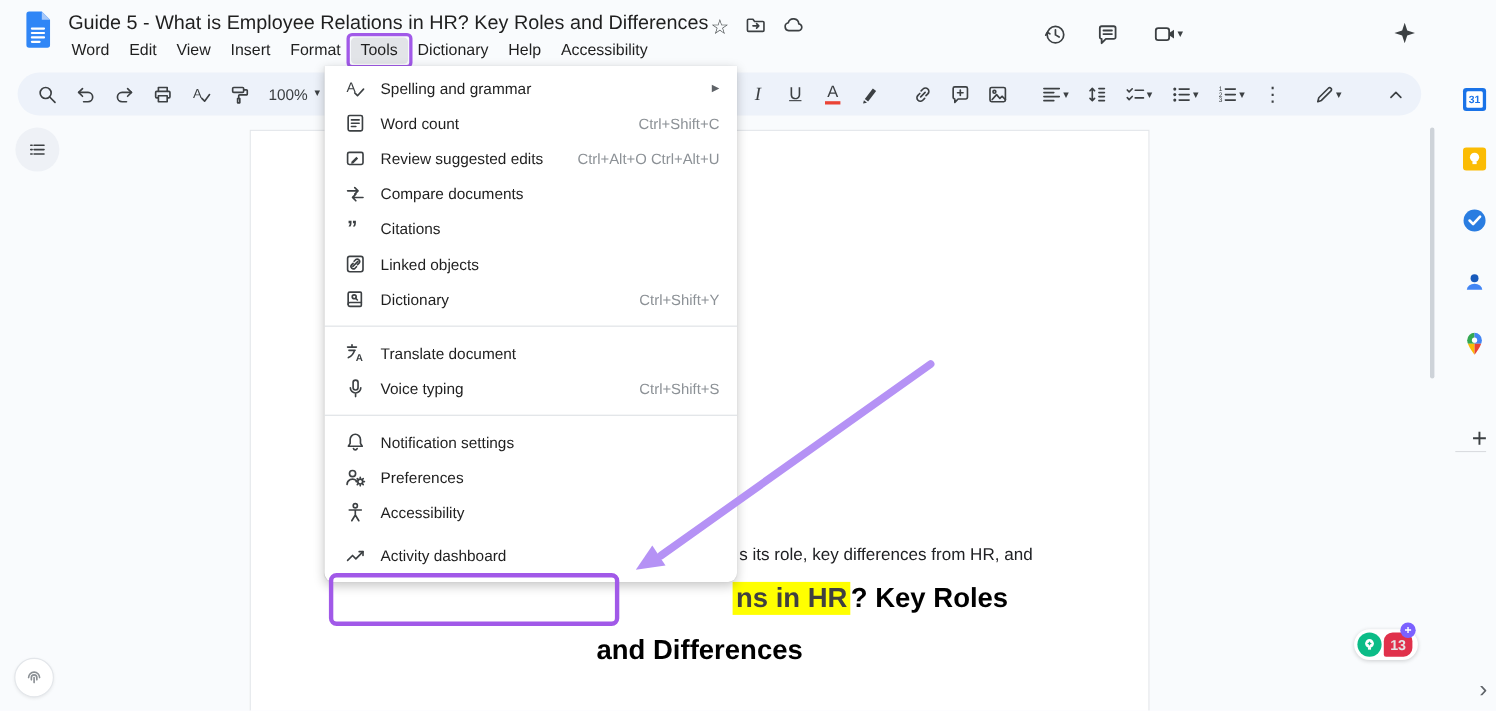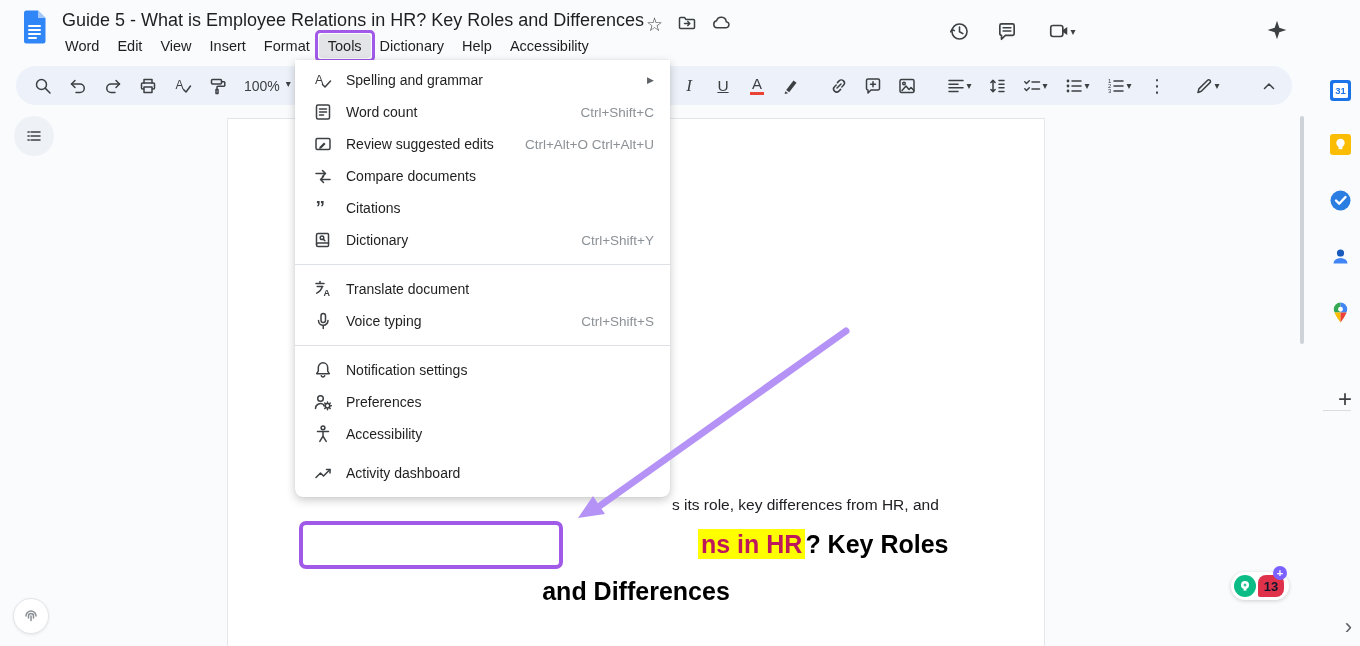--- a/index.html
+++ b/index.html
@@ -39,21 +39,21 @@
   .spacer{flex:1;}
 
   
   .outline-btn{position:absolute;left:14px;top:116px;width:40px;height:40px;border-radius:50%;background:#eef1f6;display:flex;align-items:center;justify-content:center;}
   .finger-btn{position:absolute;left:13px;top:598px;width:36px;height:36px;border-radius:50%;background:#ffffff;border:1px solid #e3e6ea;display:flex;align-items:center;justify-content:center;box-shadow:0 1px 3px rgba(0,0,0,.08);}
 
   
   .page{position:absolute;left:227px;top:118px;width:818px;height:560px;background:#ffffff;border:1px solid #e3e6ea;}
   .body-line{position:absolute;left:444px;top:361px;font-size:15.5px;color:#202124;white-space:nowrap;}
   .head1{position:absolute;left:438px;top:411px;font-size:25px;font-weight:bold;color:#000;white-space:nowrap;}
-  .head1 mark{background:#ffff00;color:#be185d;padding:1px 3px;margin-left:32px;}
+  .head1 mark{background:#ffff00;color:#404040;padding:1px 3px;}
   .head2{position:absolute;left:0;top:458px;width:816px;text-align:center;font-size:25px;font-weight:bold;color:#000;}
 
   .vscroll{position:absolute;left:1300px;top:116px;width:4px;height:228px;background:#ced3d9;border-radius:2px;}
 
   
   .rail{position:absolute;right:0;top:62px;width:46px;height:584px;}
   .rail-ic{position:absolute;left:8px;width:30px;height:30px;display:flex;align-items:center;justify-content:flex-end;}
   .rail-sep{position:absolute;left:9px;top:348px;width:28px;height:1px;background:#dadce0;}
   .plus-g{font-size:24px;color:#3c4043;font-weight:normal;}
   .chev-g{font-size:22px;color:#5f6368;}
@@ -70,21 +70,21 @@
   .mrow.last{margin-top:7px;}
   .activity-annot{position:absolute;left:4px;top:461px;width:264px;height:48px;border:4px solid #a159e8;border-radius:7px;pointer-events:none;}
 
   
   .arrow-svg{position:absolute;left:0;top:0;z-index:70;pointer-events:none;}
 
   
   .ext-badge{position:absolute;left:1231px;top:572px;width:58px;height:28px;background:#fff;border-radius:15px;
     box-shadow:0 1px 4px rgba(0,0,0,.18);display:flex;align-items:center;padding:0 3px;gap:2px;z-index:40;}
   .ext-green{width:22px;height:22px;border-radius:50%;background:#0cbc87;display:flex;align-items:center;justify-content:center;}
-  .ext-red{width:26px;height:22px;border-radius:8px 8px 8px 2px;background:#e0314b;color:#0f172a;font-size:13px;font-weight:bold;
+  .ext-red{width:26px;height:22px;border-radius:8px 8px 8px 2px;background:#e0314b;color:#e5e5e5;font-size:13px;font-weight:bold;
     display:flex;align-items:center;justify-content:center;}
   .ext-plus{position:absolute;left:42px;top:-6px;width:14px;height:14px;border-radius:50%;background:#7b61ff;color:#fff;
     font-size:11px;line-height:14px;text-align:center;font-weight:bold;}
 </style>
 </head>
 <body>
 
 <header class="topbar">
   <span class="docs-logo">
     <svg width="27" height="36" viewBox="0 0 27 36">
@@ -401,20 +401,29 @@
     <span class="micon">
         <svg class="ic" width="20" height="20" viewBox="0 0 20 20">
           <text x="2.5" y="16" font-size="19" font-weight="bold">”</text>
         </svg>
       </span>
     <span>Citations</span>
   </div>
   <div class="mrow">
     <span class="micon">
         <svg class="ic" width="20" height="20" viewBox="0 0 20 20">
+          <rect x="3" y="3" width="14" height="14" rx="2"></rect>
+          <path d="M7.8 12.2 l4.4-4.4 M8 9.4 l-1.4 1.4 a2.2 2.2 0 0 0 3.1 3.1 l1.4-1.4 M12 10.6 l1.4-1.4 a2.2 2.2 0 0 0 -3.1-3.1 L8.9 7.5"></path>
+        </svg>
+      </span>
+    <span>Linked objects</span>
+  </div>
+  <div class="mrow">
+    <span class="micon">
+        <svg class="ic" width="20" height="20" viewBox="0 0 20 20">
           <path d="M5 3.5 h9.5 a1 1 0 0 1 1 1 v11 a1 1 0 0 1 -1 1 H5 A1.5 1.5 0 0 1 3.5 15 V5 A1.5 1.5 0 0 1 5 3.5 z"></path>
           <path d="M3.5 14.5 a1.5 1.5 0 0 1 1.5-1.5 h10.5"></path>
           <circle cx="9" cy="7.8" r="1.8"></circle>
           <path d="M10.3 9.1 l1.6 1.6"></path>
         </svg>
       </span>
     <span>Dictionary</span>
     <span class="msc">Ctrl+Shift+Y</span>
   </div>
   <div class="mdiv"></div>

